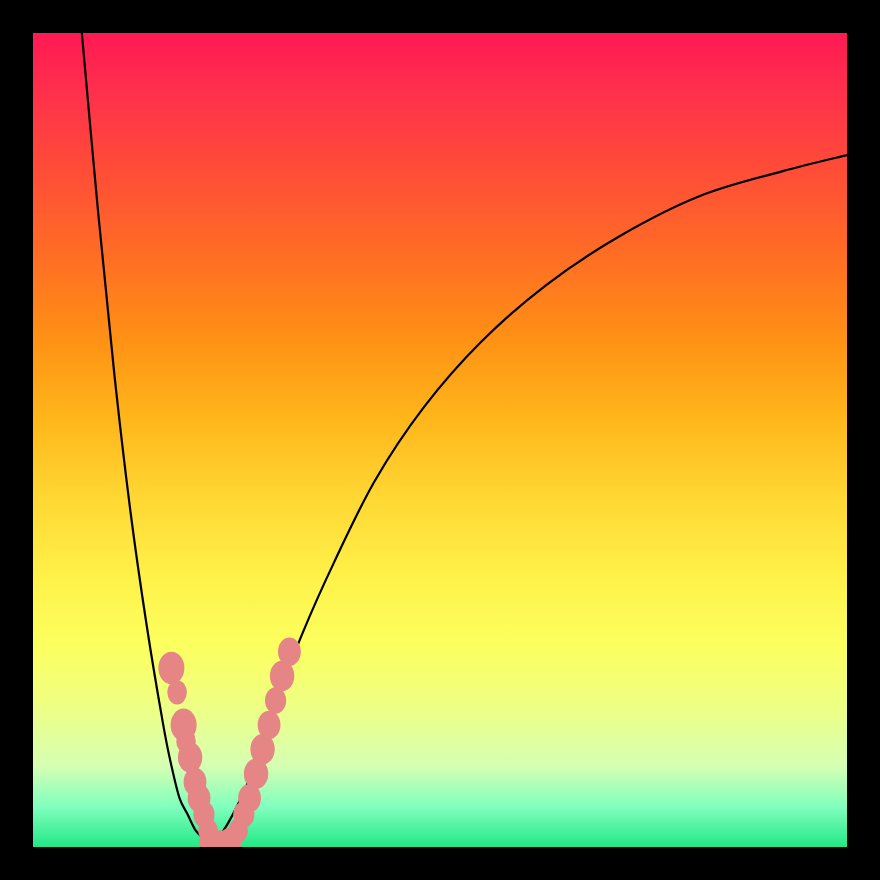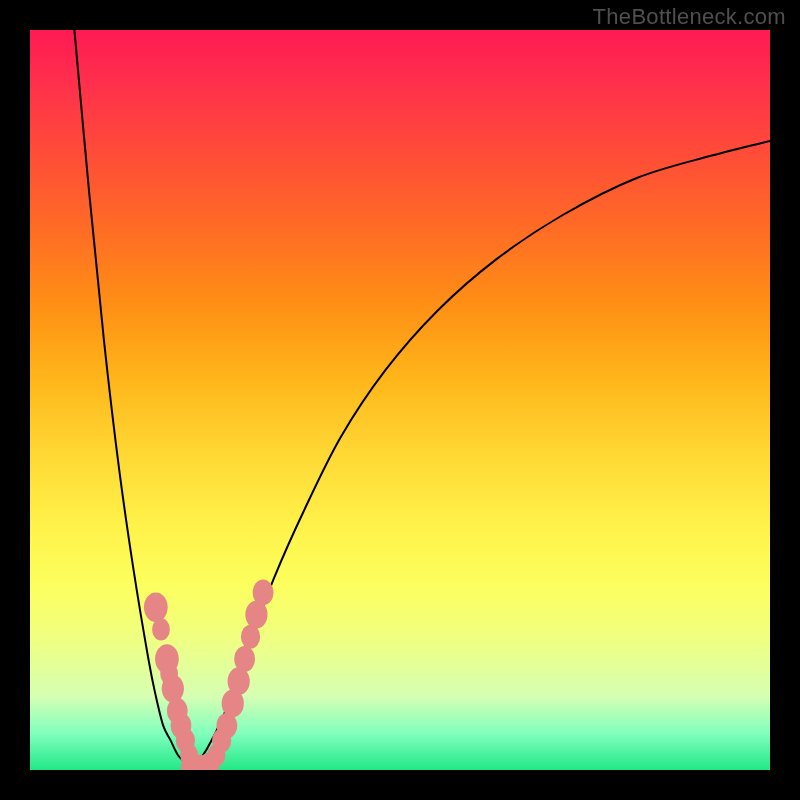--- a/index.html
+++ b/index.html
@@ -106,14 +106,13 @@
           <ellipse class="bead" cx="202.75999999999996" cy="673.4" rx="11.1" ry="13.875"></ellipse>
           <ellipse class="bead" cx="208.67999999999998" cy="651.2" rx="11.1" ry="13.875"></ellipse>
           <ellipse class="bead" cx="214.6" cy="629" rx="10.36" ry="12.95"></ellipse>
           <ellipse class="bead" cx="220.51999999999998" cy="606.8" rx="9.620000000000001" ry="12.025000000000002"></ellipse>
           <ellipse class="bead" cx="226.44" cy="584.6" rx="11.1" ry="13.875"></ellipse>
           <ellipse class="bead" cx="233.1" cy="562.4" rx="10.36" ry="12.95"></ellipse>
         </g>
     </svg>
   </div>
 
-  <div class="attribution">TheBottleneck.com</div>
 </div>
 
 </body></html>

